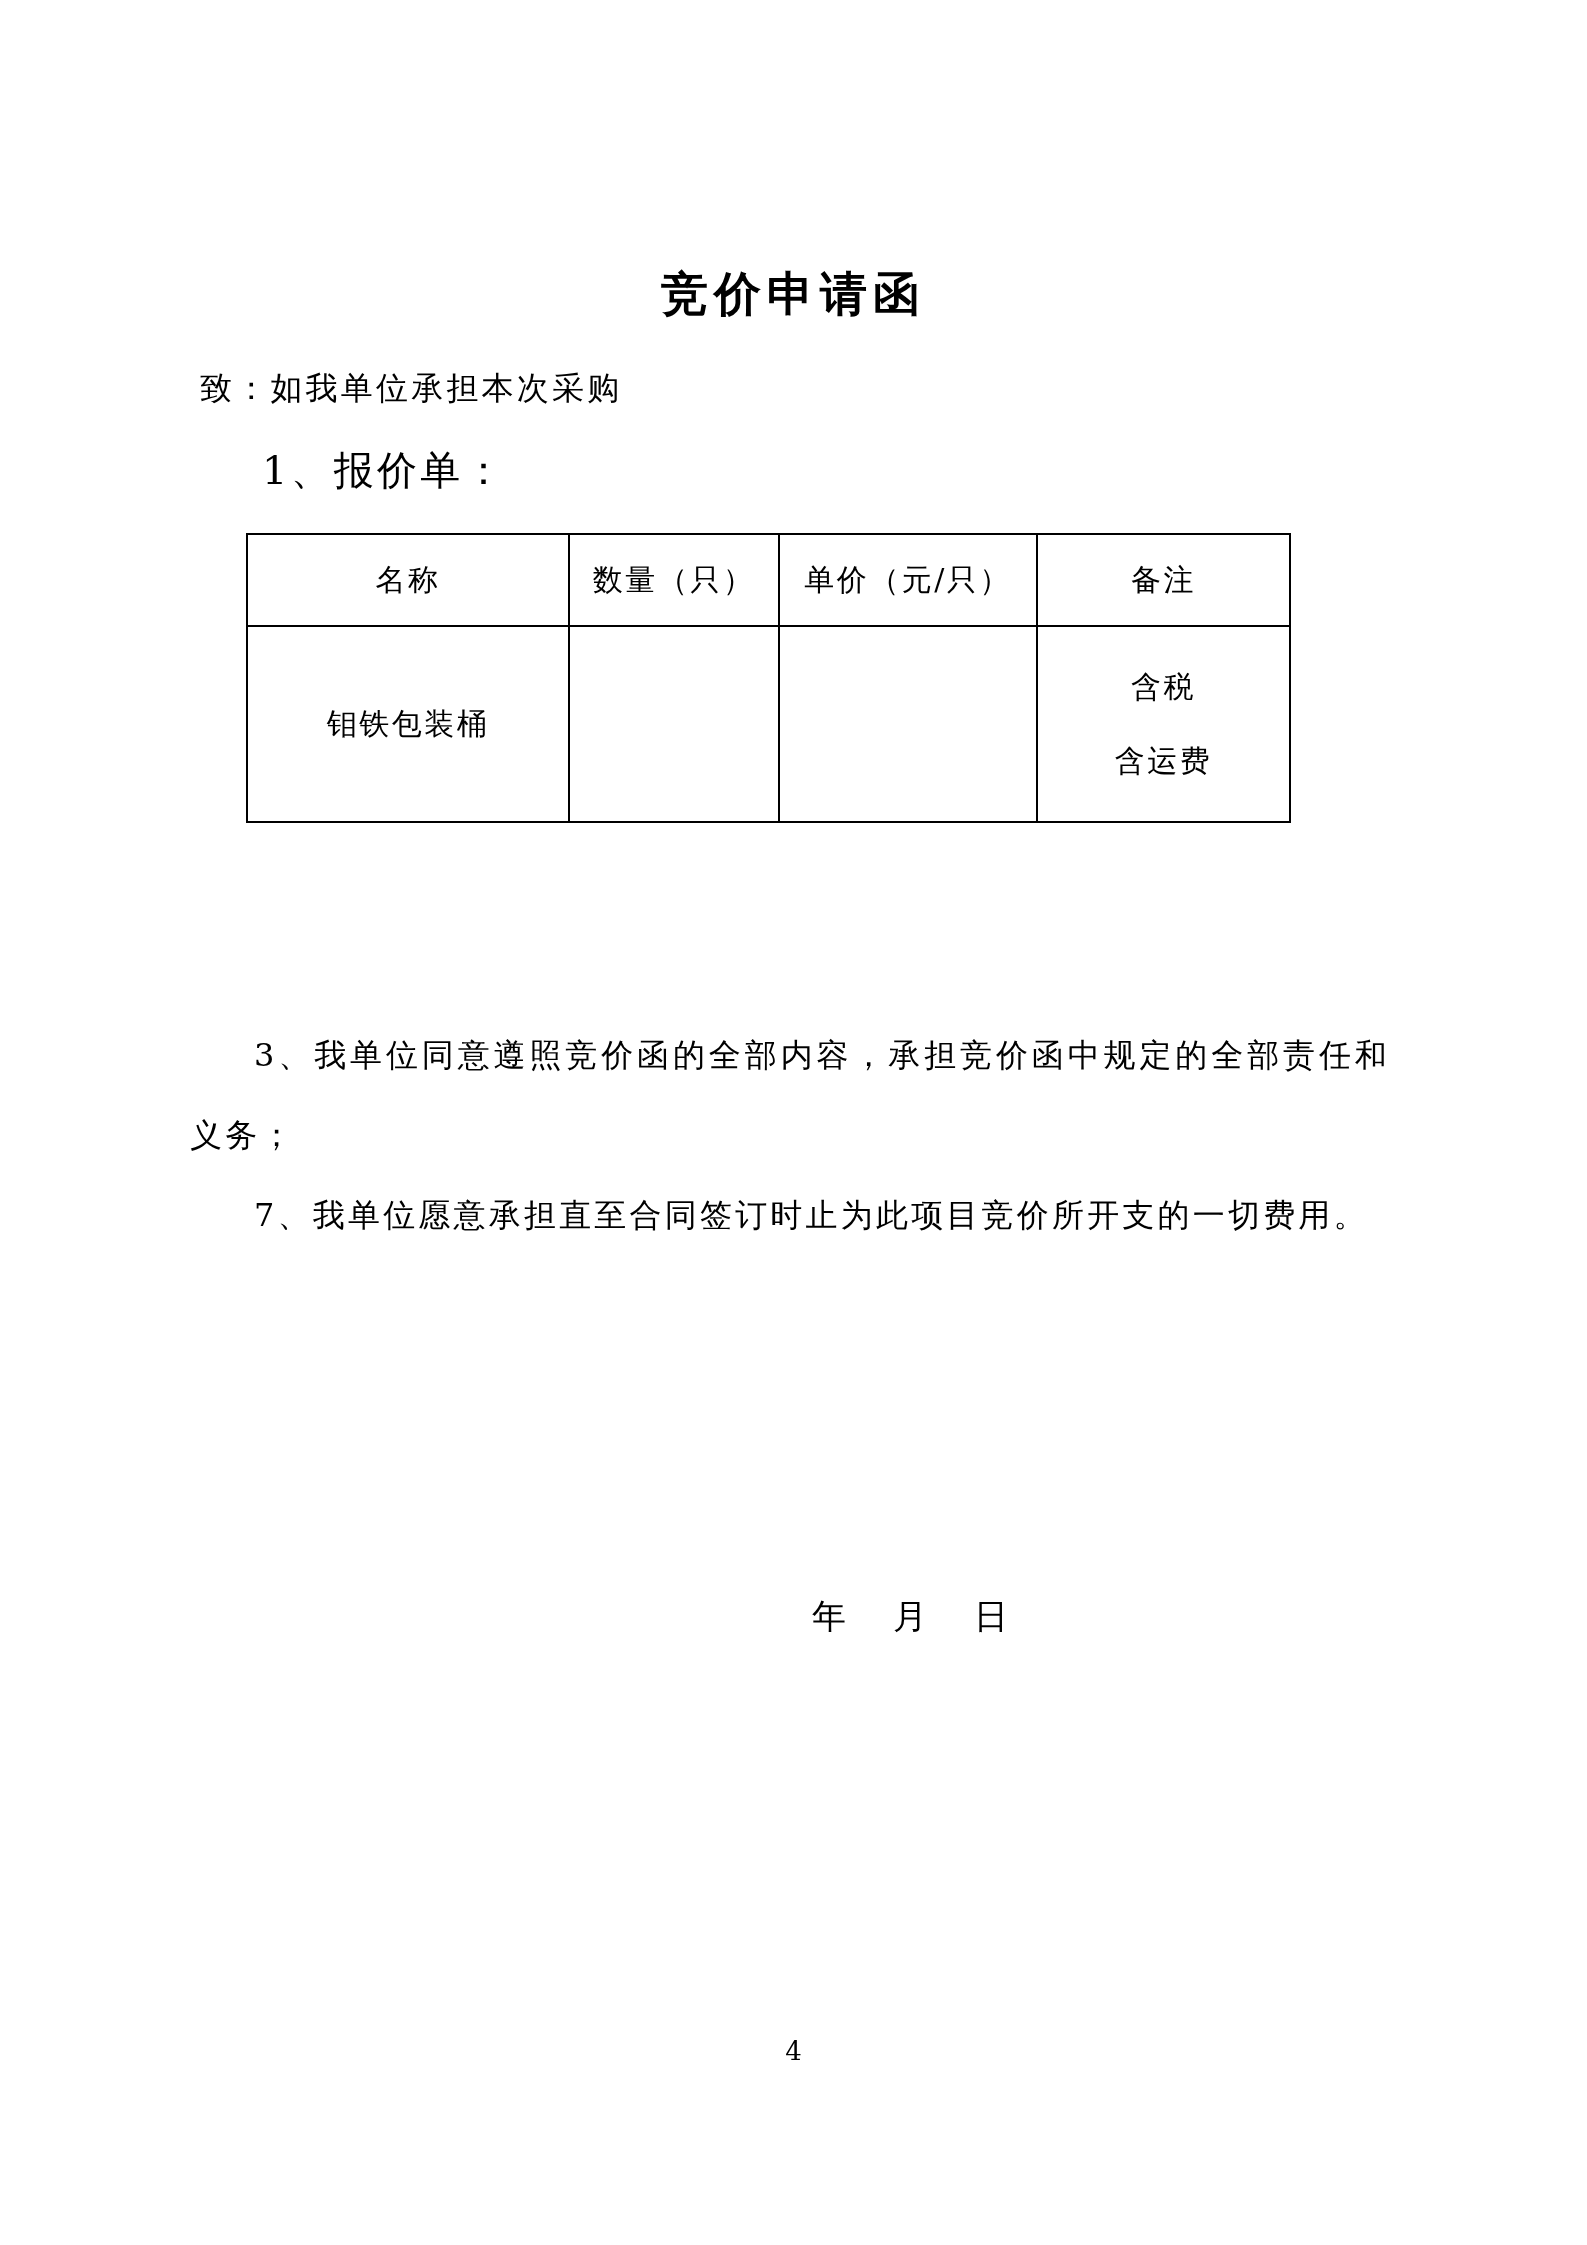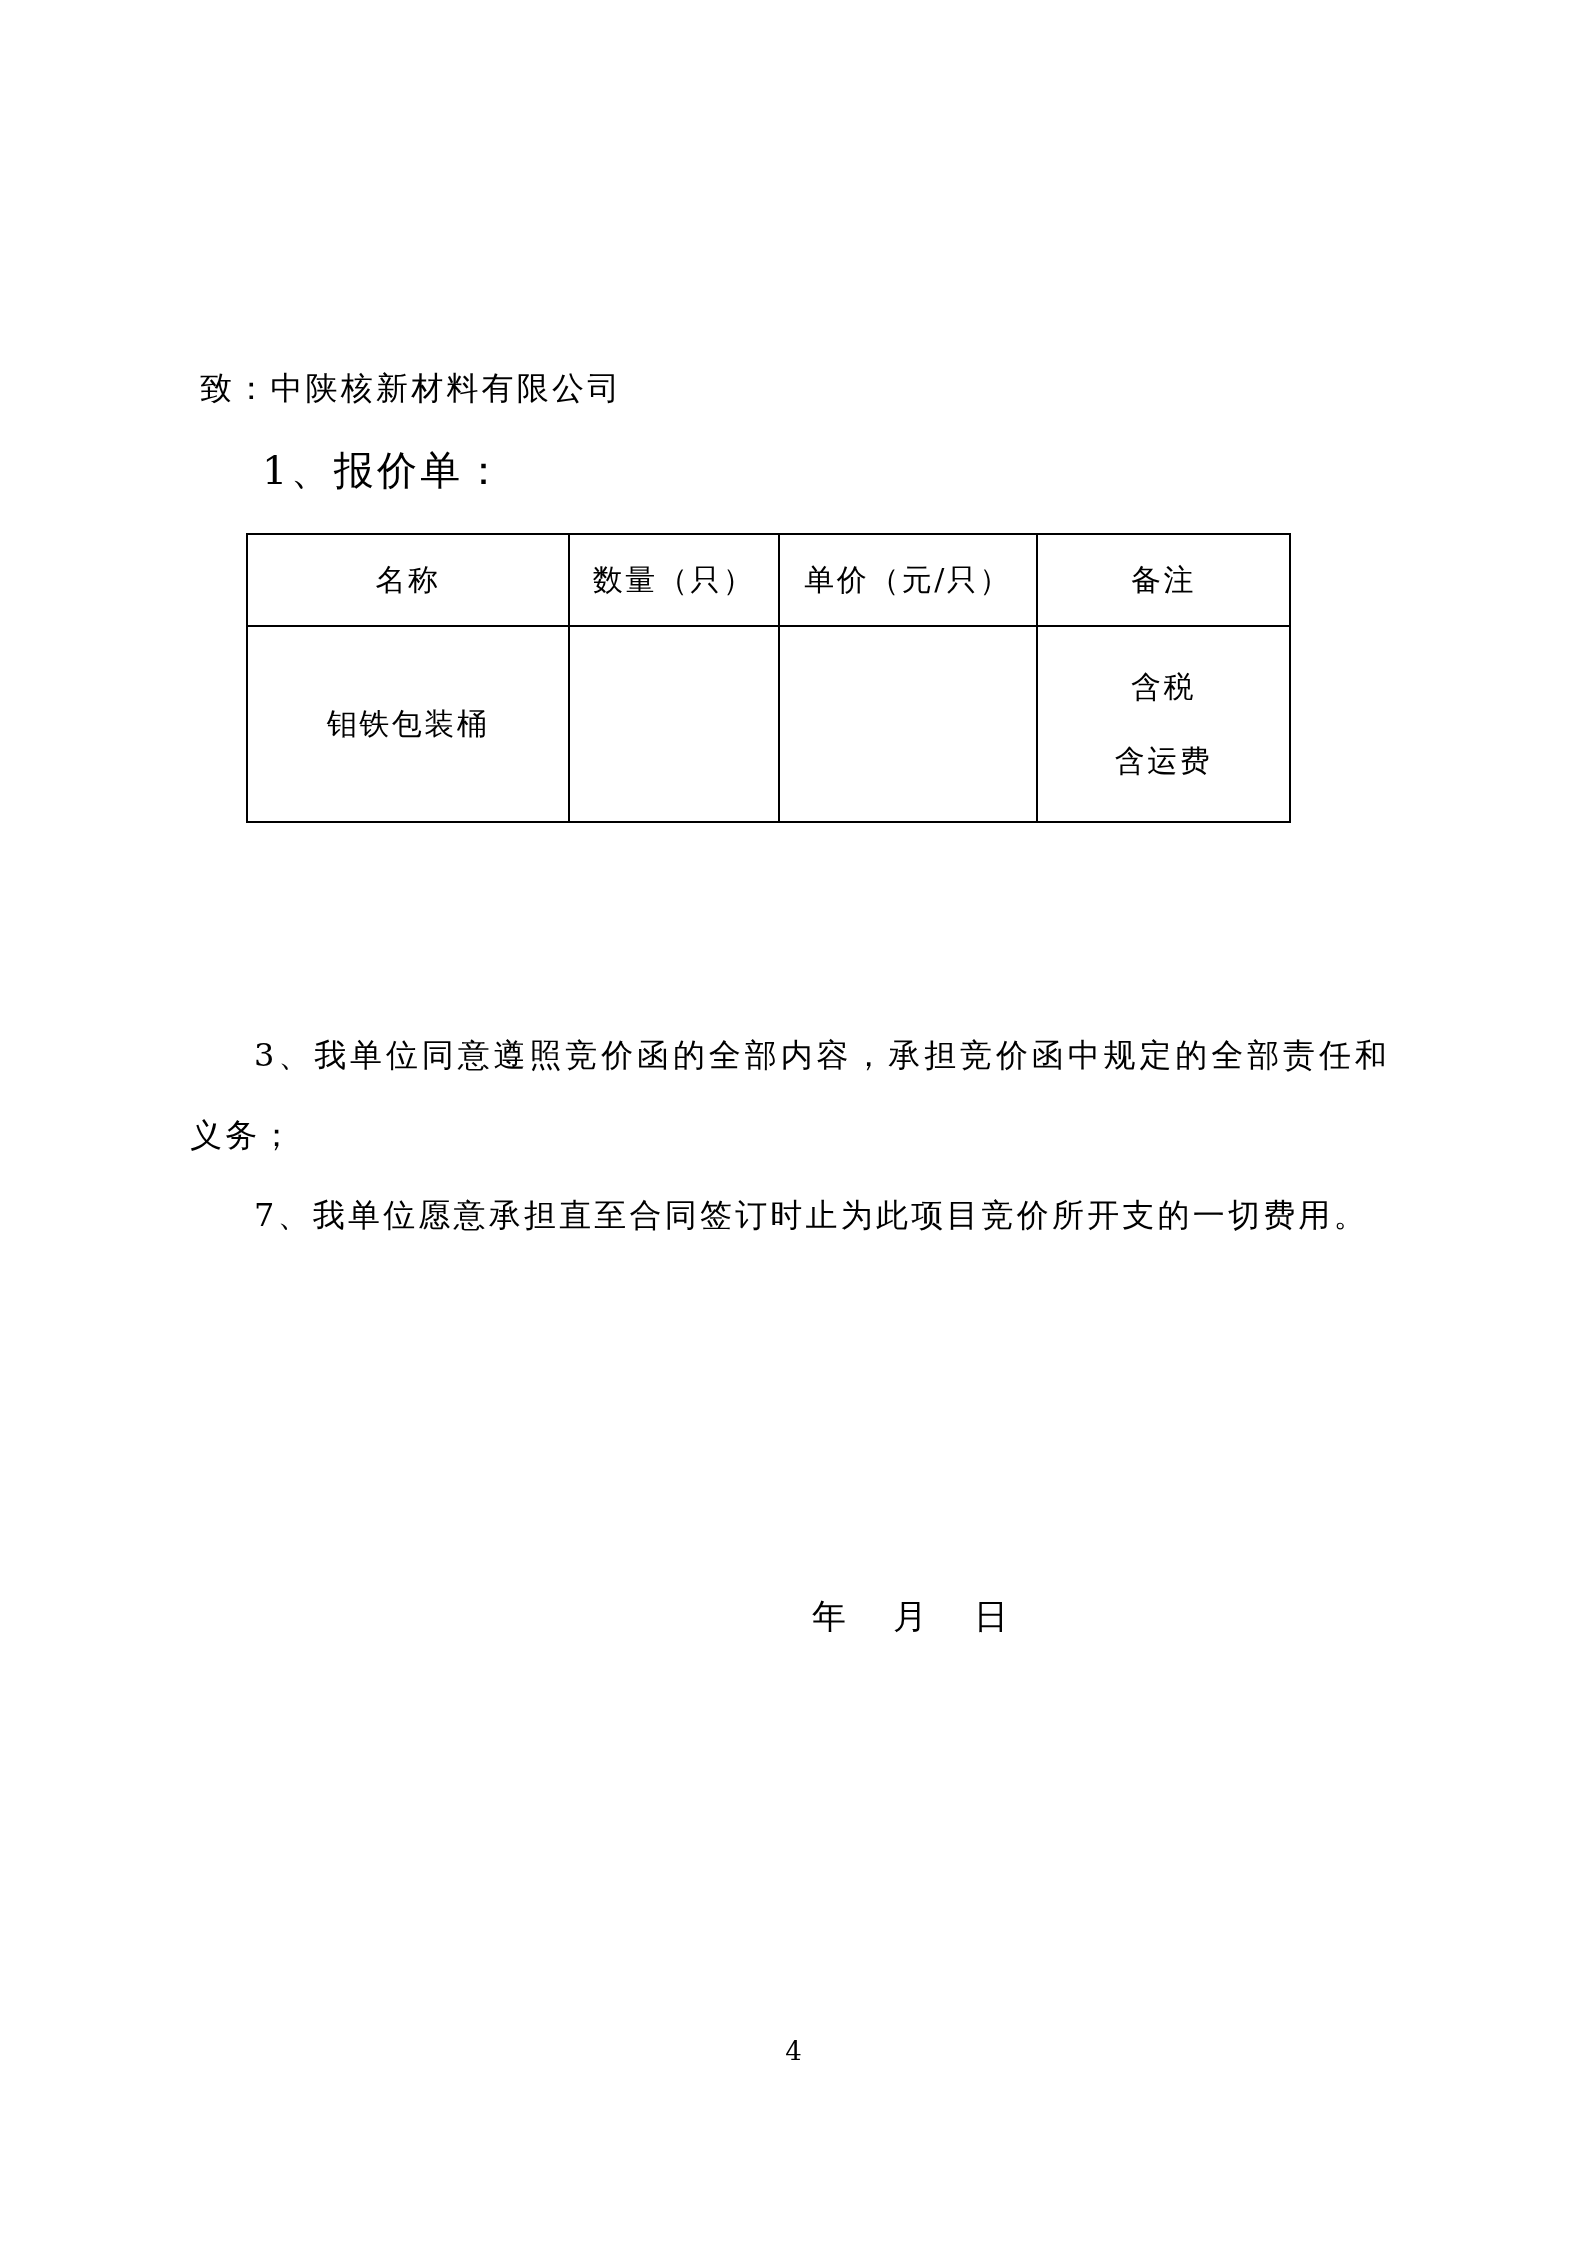--- a/index.html
+++ b/index.html
@@ -146,22 +146,23 @@
     text-align: center;
     font-size: 26px;
     font-family: "DejaVu Serif", "Liberation Serif", serif;
   }
 </style>
 </head>
 <body>
 
 <div class="page">
 
-
-  <div class="recipient">致：中陕核新材料有限公司</div>
+  <div class="doc-title">竞价申请函</div>
+
+  <div class="recipient">致：如我单位承担本次采购</div>
 
   <div class="item1">1、报价单：</div>
 
   <table class="quote-table">
     <colgroup>
       <col class="col-name">
       <col class="col-qty">
       <col class="col-price">
       <col class="col-remark">
     </colgroup>

